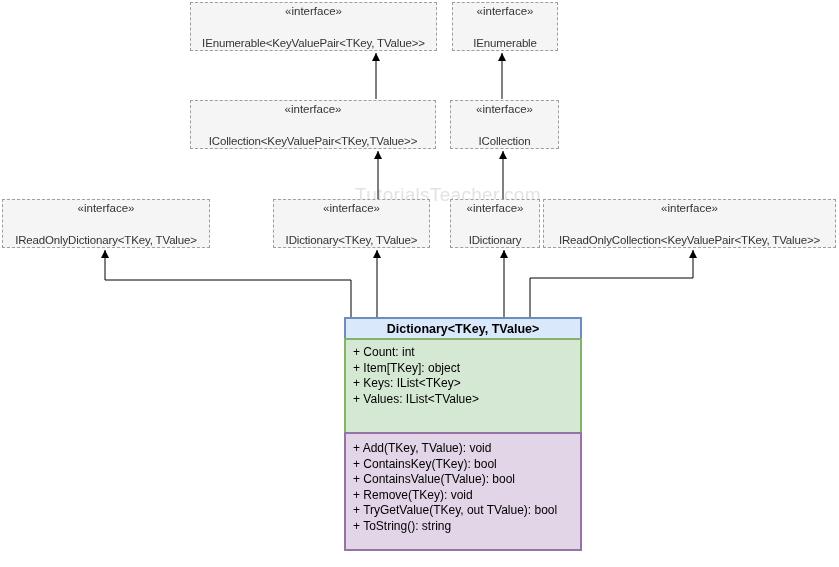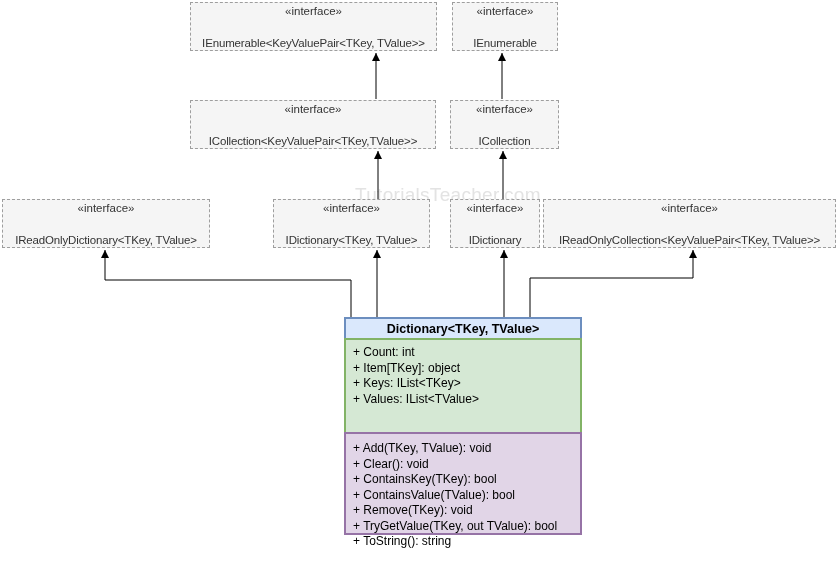--- a/index.html
+++ b/index.html
@@ -28,21 +28,21 @@
   .cb-header{
     height:23px;background:var(--header_fill);border:2px solid var(--header_stroke);
     display:flex;align-items:center;justify-content:center;
     font-size:12.5px;font-weight:bold;color:#000;
   }
   .cb-props{
     height:96px;margin-top:-2px;background:var(--props_fill);
     border:2px solid var(--props_stroke);padding:5px 7px;
   }
   .cb-methods{
-    height:103px;margin-top:-2px;background:var(--methods_fill);
+    height:119px;margin-top:-2px;background:var(--methods_fill);
     border:2px solid var(--methods_stroke);padding:7px 7px;
   }
   .member{font-size:12px;line-height:15.5px;color:#000;white-space:nowrap;}
 
   .watermark{
     position:absolute;left:355px;top:184px;z-index:1;
     font-size:19px;color:var(--watermark);letter-spacing:0.3px;white-space:nowrap;
   }
   svg.wires{position:absolute;left:0;top:0;z-index:5;pointer-events:none;}
 </style>
@@ -91,21 +91,20 @@
   <div class="classbox">
     <div class="cb-header">Dictionary&lt;TKey, TValue&gt;</div>
     <div class="cb-props">
       <div class="member">+ Count: int</div>
       <div class="member">+ Item[TKey]: object</div>
       <div class="member">+ Keys: IList&lt;TKey&gt;</div>
       <div class="member">+ Values: IList&lt;TValue&gt;</div>
     </div>
     <div class="cb-methods">
       <div class="member">+ Add(TKey, TValue): void</div>
-      <div class="member">+ Clear(): void</div>
       <div class="member">+ ContainsKey(TKey): bool</div>
       <div class="member">+ ContainsValue(TValue): bool</div>
       <div class="member">+ Remove(TKey): void</div>
       <div class="member">+ TryGetValue(TKey, out TValue): bool</div>
       <div class="member">+ ToString(): string</div>
     </div>
   </div>
 
   <svg class="wires" width="839" height="567" viewBox="0 0 839 567">
     <defs>

